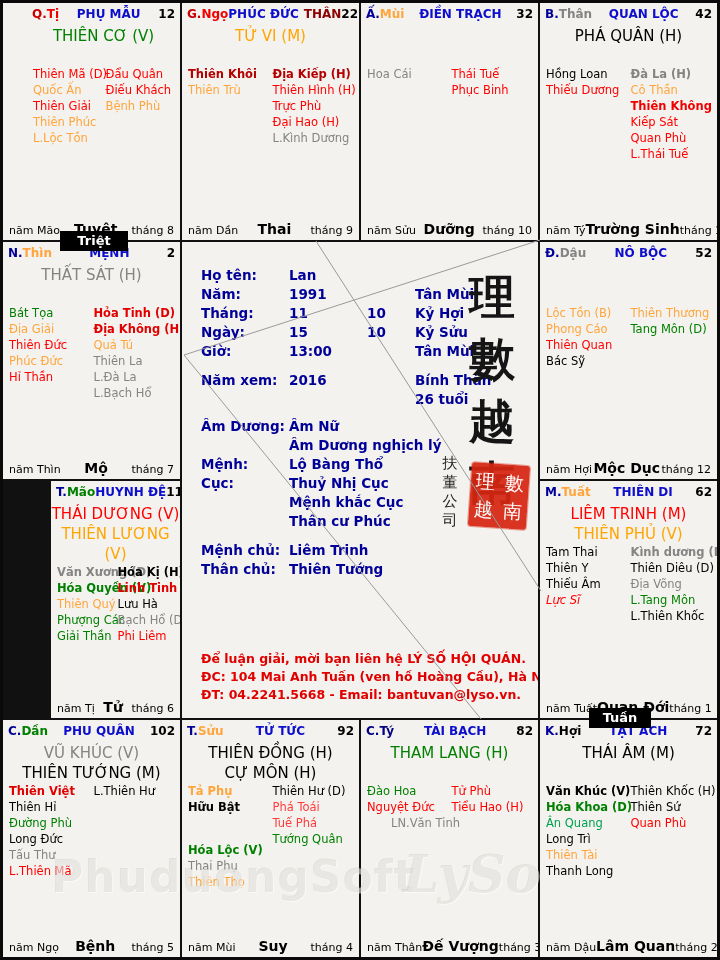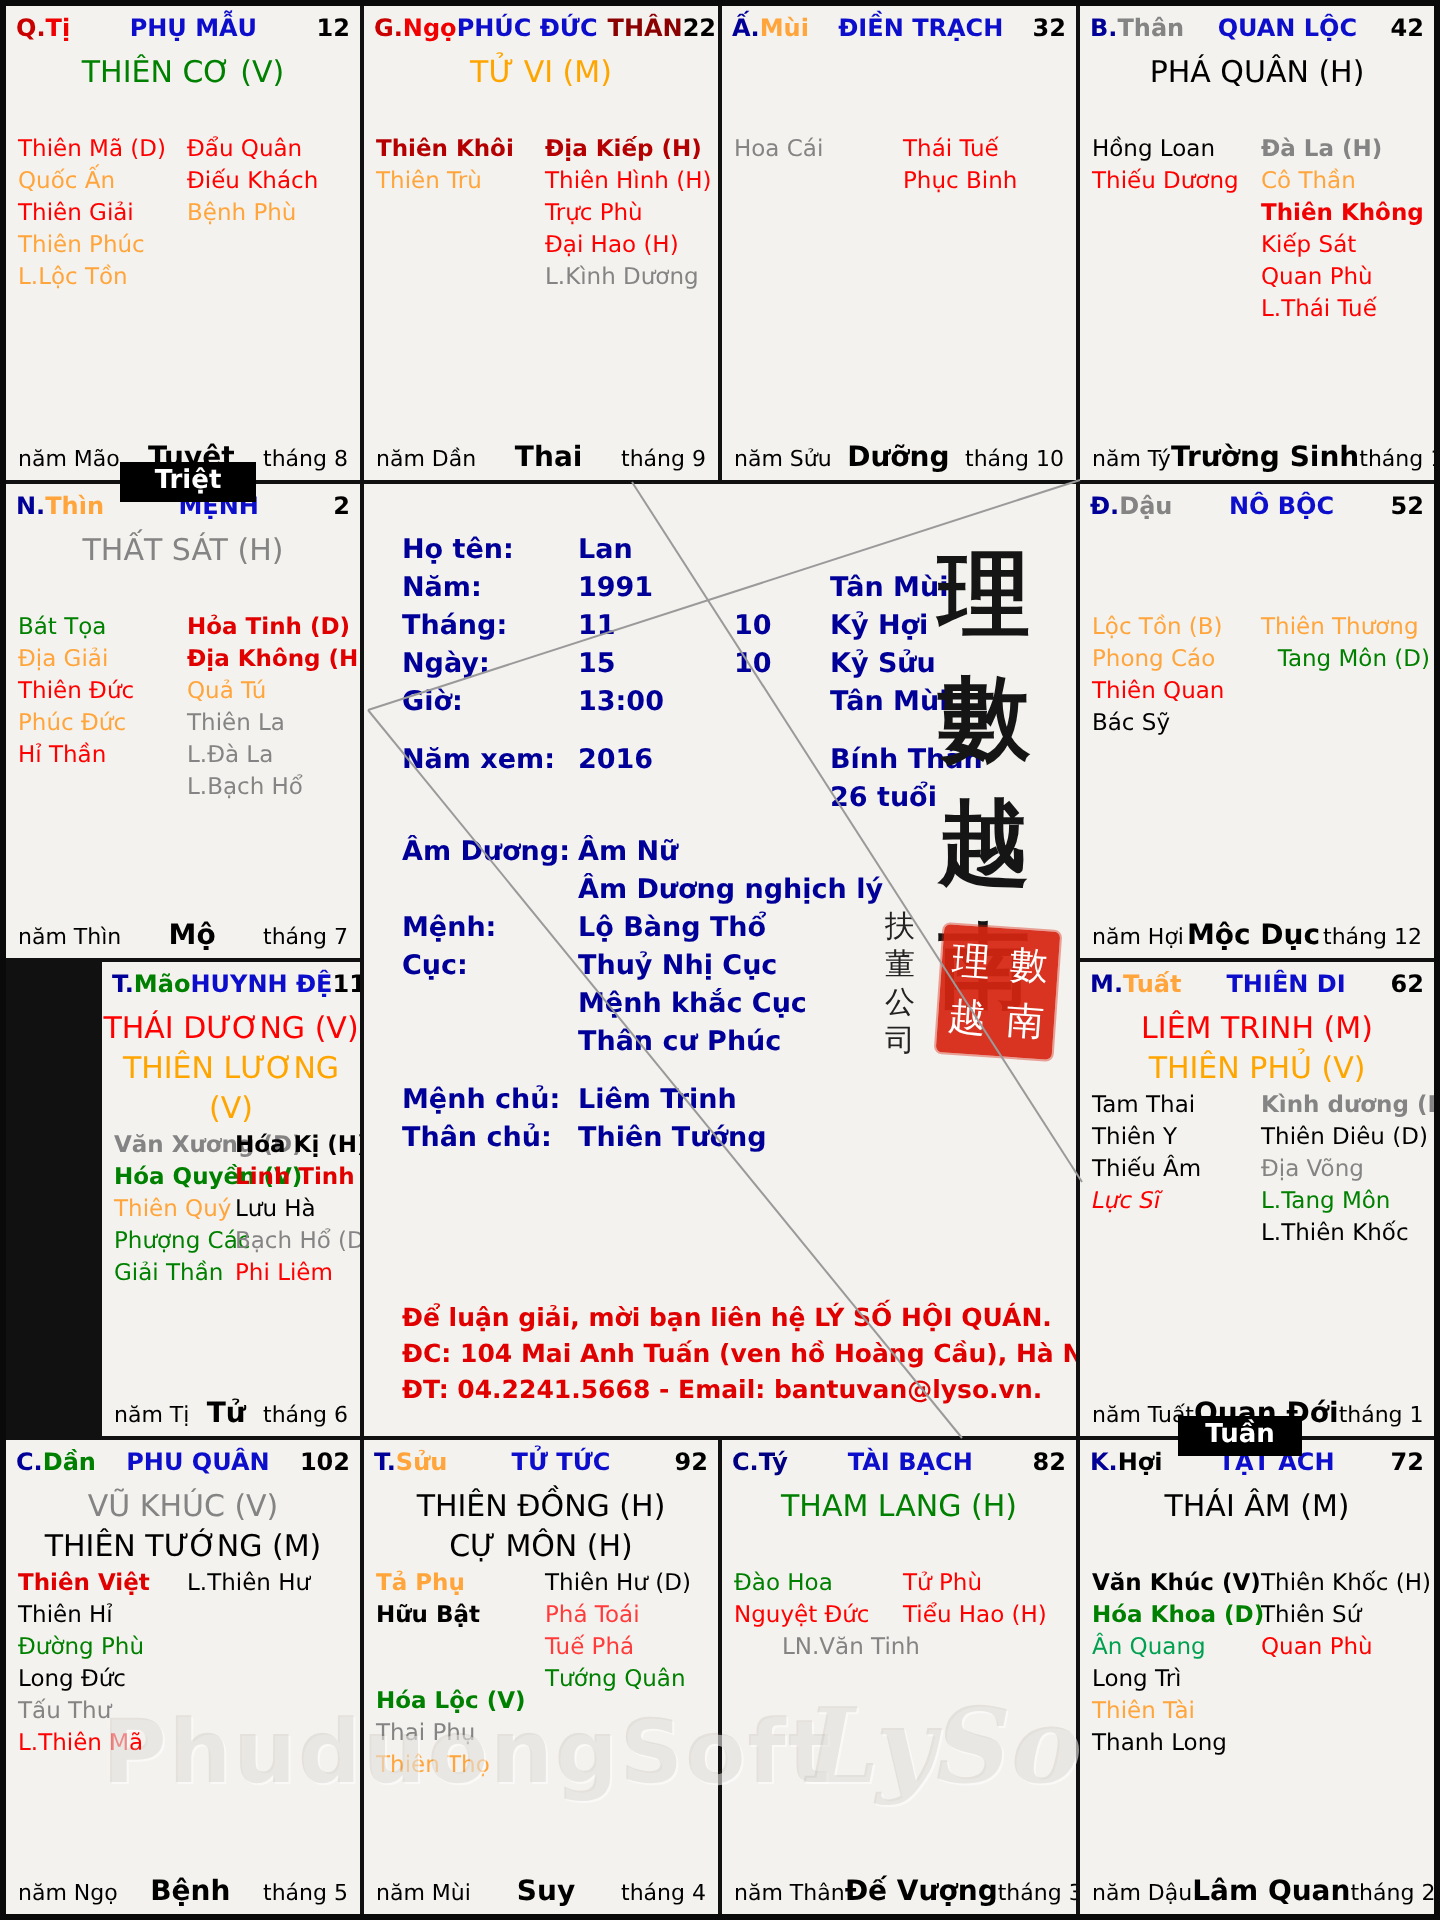--- a/index.html
+++ b/index.html
@@ -55,21 +55,21 @@
       text-shadow:1px 1px 0 rgba(255,255,255,0.55);pointer-events:none;z-index:0;}
   #wm1{left:48px;top:848px;font-size:44px;letter-spacing:1px;}
   #wm2{left:400px;top:840px;font-size:52px;font-style:italic;
        font-family:"DejaVu Serif",serif;}
 </style>
 </head>
 <body>
 
 <div id="chart">
   <div id="grid">
-      <div class="cell" style="grid-area: 1 / 1;">
+      <div class="cell" style="grid-area: 1 / 1; padding-left: 24px;">
         <div class="hdr">
           <span><span style="color: rgb(200, 0, 0);">Q.</span><span style="color: rgb(240, 0, 0);">Tị</span></span>
           <span class="mid"><span class="pname">PHỤ MẪU</span></span>
           <span class="pnum">12</span>
         </div>
         <div class="mains">
           <div class="star" style="color: rgb(0, 128, 0);">THIÊN CƠ (V)</div>
         </div>
         <div class="stars">
           <div class="colL">
@@ -211,21 +211,21 @@
         <div class="mains"></div>
         <div class="stars">
           <div class="colL">
             <div class="star" style="color: rgb(255, 165, 60);">Lộc Tồn (B)</div>
             <div class="star" style="color: rgb(255, 165, 60);">Phong Cáo</div>
             <div class="star" style="color: rgb(255, 0, 0);">Thiên Quan</div>
             <div class="star" style="color: rgb(0, 0, 0);">Bác Sỹ</div>
           </div>
           <div class="colR">
             <div class="star" style="color: rgb(255, 165, 60);">Thiên Thương</div>
-            <div class="star" style="color: rgb(0, 128, 0); text-align: right;">Tang Môn (D)</div>
+            <div class="star" style="color: rgb(0, 128, 0);">Tang Môn (D)</div>
           </div>
         </div>
         <div class="ftr">
           <span>năm Hợi</span>
           <span class="van">Mộc Dục</span>
           <span>tháng 12</span>
         </div>
       </div>
       <div class="cell" style="grid-area: 3 / 1; margin-left: 48px;">
         <div class="hdr">

